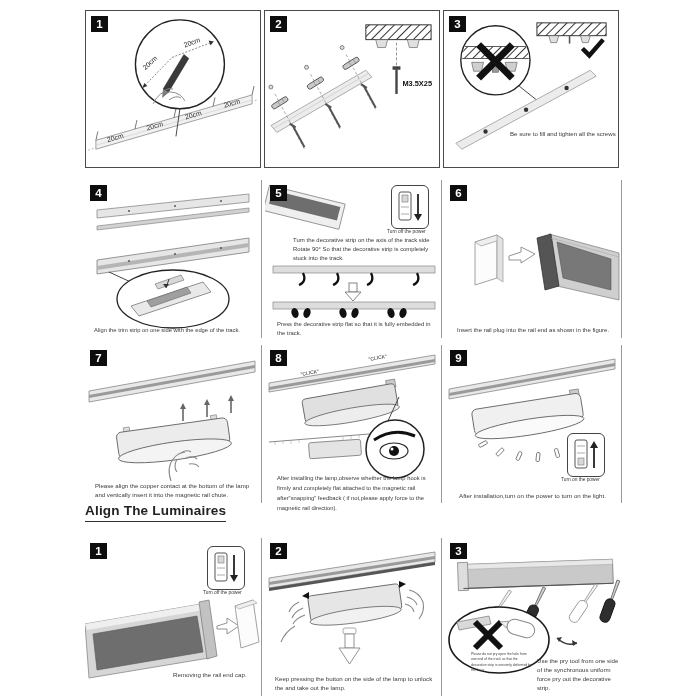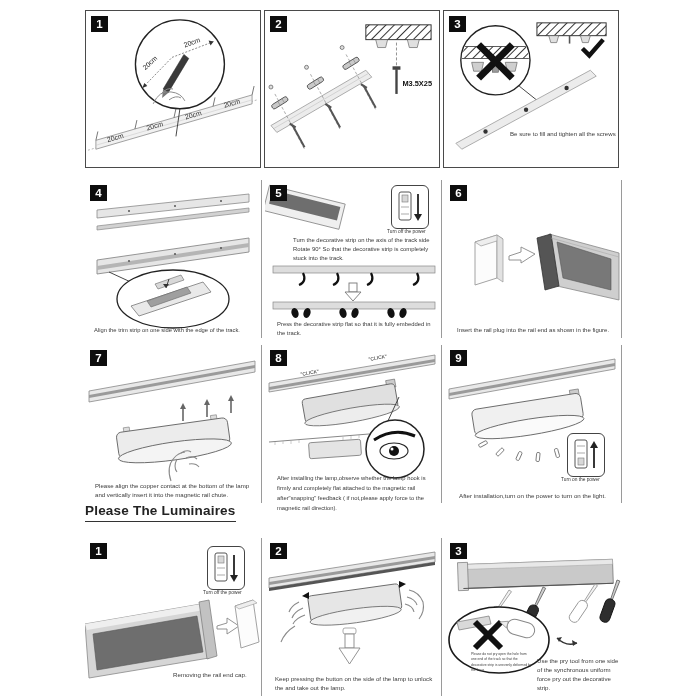--- a/index.html
+++ b/index.html
@@ -380,21 +380,21 @@
           <line x1="5" y1="15" x2="13" y2="15" stroke="#888" stroke-width="0.7"></line>
           <line x1="22" y1="9" x2="22" y2="30" stroke="#222" stroke-width="1.8"></line>
           <polygon points="18,10 26,10 22,3" fill="#222"></polygon>
         </svg>
       </div>
       <div class="picon-cap" style="left:116px;top:132px">Turn on the power</div>
       <div class="cap nowrap" style="left:14px;top:146px;font-size:6.2px">After installation,turn on the power to turn on the light.</div>
     </div>
   </div>
 
-  <div class="heading">Please The Luminaires</div>
+  <div class="heading">Align The Luminaires</div>
 
   <div class="row" style="top:538px">
 
     <div class="panel sep">
       <span class="num">1</span>
       <svg class="art" viewBox="0 0 176 158" preserveAspectRatio="none">
         <g>
           <polygon points="0,86 116,66 124,120 4,140" fill="#d6d6d6" stroke="#888" stroke-width="0.8"></polygon>
           <polygon points="0,86 116,66 119,72 2,92" fill="#efefef"></polygon>
           <polygon points="8,96 112,78 118,114 12,132" fill="#6e6e6e" stroke="#555" stroke-width="0.6"></polygon>

